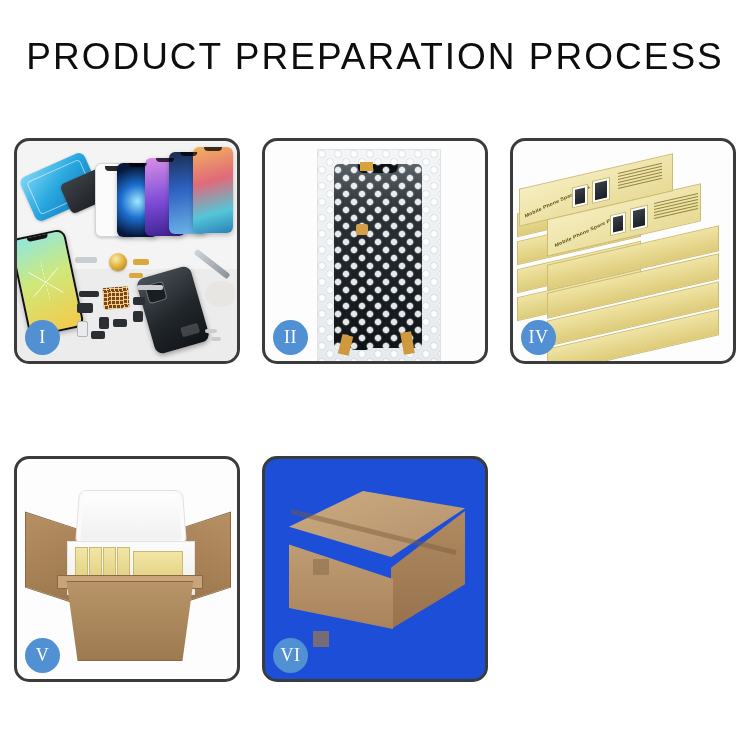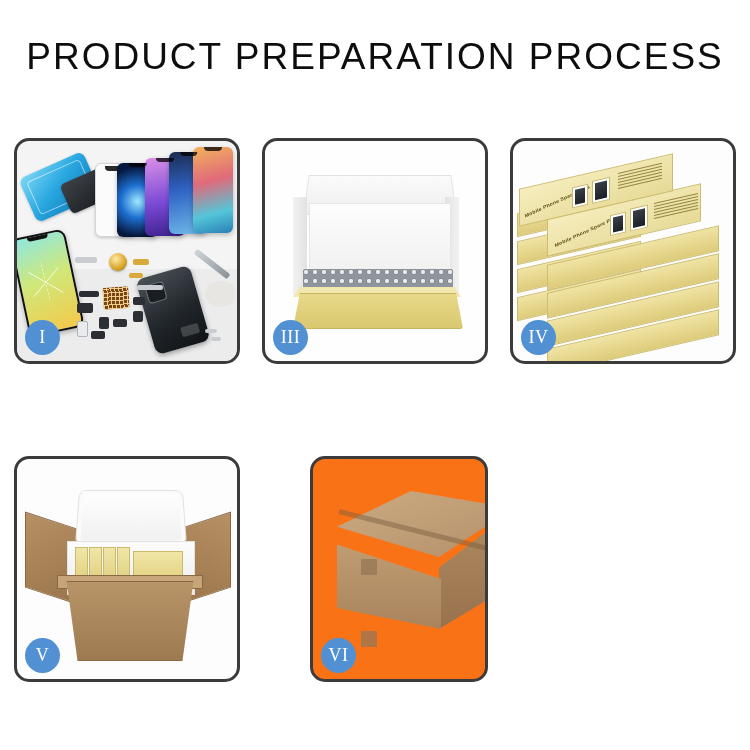--- a/index.html
+++ b/index.html
@@ -323,21 +323,21 @@
     background:linear-gradient(180deg,#f2e6a6,#ddcb78);
     border:1px solid #cbb96c;
   }
   .p5 .ybox2{
     position:absolute;top:92px;width:48px;height:36px;
     background:linear-gradient(180deg,#f2e6a6,#ddcb78);
     border:1px solid #cbb96c;
   }
 
   
-  .p6{background:#f97316;margin-left:48px;}
+  .p6{background:#1d4ed8;}
   .p6 .top{
     position:absolute;left:24px;top:32px;width:176px;height:66px;
     background:linear-gradient(160deg,#cbab82,#b4906a);
     clip-path:polygon(42% 0, 100% 26%, 58% 100%, 0 54%);
     border:0;
   }
   .p6 .front{
     position:absolute;left:24px;top:74px;width:104px;height:96px;
     background:linear-gradient(180deg,#c2a076,#a9835c);
     clip-path:polygon(0 12%, 100% 48%, 100% 100%, 0 78%);
@@ -394,33 +394,35 @@
         <div class="prt w" style="left:60px;top:180px;width:9px;height:14px;"></div>
         <div class="prt" style="left:116px;top:170px;width:10px;height:11px;"></div>
         <div class="prt l" style="left:120px;top:144px;width:26px;height:5px;"></div>
         <div class="prt" style="left:74px;top:190px;width:14px;height:8px;"></div>
         <div class="prt l" style="left:188px;top:188px;width:12px;height:4px;"></div>
         <div class="prt l" style="left:194px;top:196px;width:10px;height:4px;"></div>
       </div>
       <div class="badge">I</div>
     </div>
 
-
-    <div class="panel p3">
+    <div class="panel p2">
       <div class="photo">
-        <div class="lid"></div>
-        <div class="sideL"></div>
-        <div class="sideR"></div>
-        <div class="foam"></div>
-        <div class="wrap"></div>
-        <div class="boxedge"></div>
-        <div class="boxbase"></div>
+        <div class="bag">
+          <div class="screen"></div>
+          <div class="flex"></div>
+          <div class="tapeA"></div>
+          <div class="tapeB"></div>
+          <div class="tapeC"></div>
+          <div class="tapeD"></div>
+          <div class="bub"></div>
+        </div>
       </div>
-      <div class="badge">III</div>
+      <div class="badge">II</div>
     </div>
+
 
     <div class="panel p4">
       <div class="photo">
 
         <div class="stk slab" style="left:4px;top:58px;width:122px;height:22px;transform:skewY(-13deg);"></div>
         <div class="stk slab" style="left:4px;top:86px;width:122px;height:22px;transform:skewY(-13deg);"></div>
         <div class="stk slab" style="left:4px;top:114px;width:122px;height:22px;transform:skewY(-13deg);"></div>
         <div class="stk slab" style="left:4px;top:142px;width:122px;height:22px;transform:skewY(-13deg);"></div>
 
         <div class="stk slab" style="left:34px;top:104px;width:170px;height:24px;transform:skewY(-13deg);"></div>

